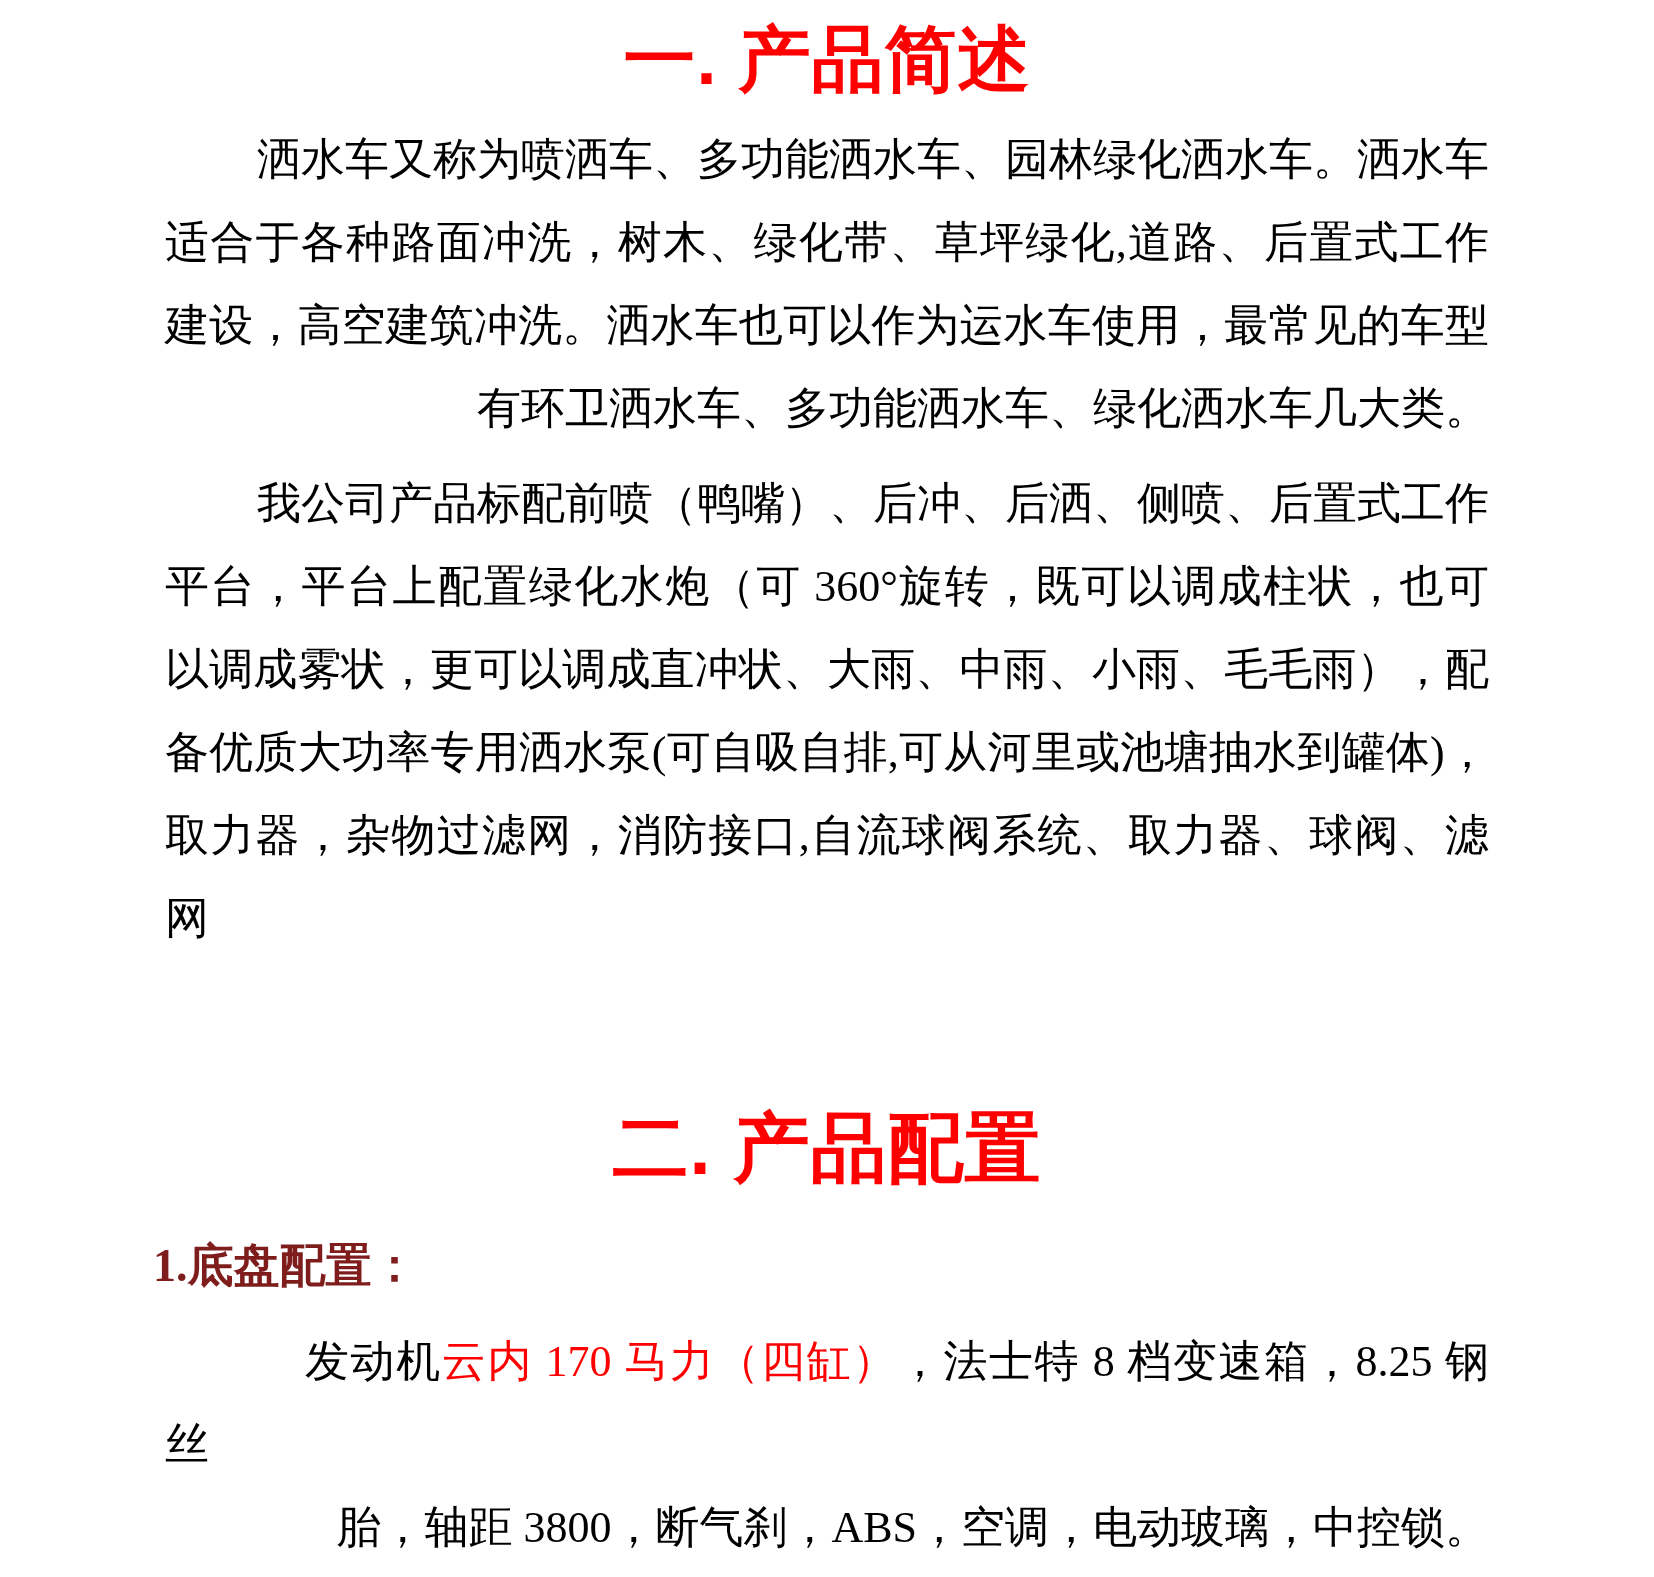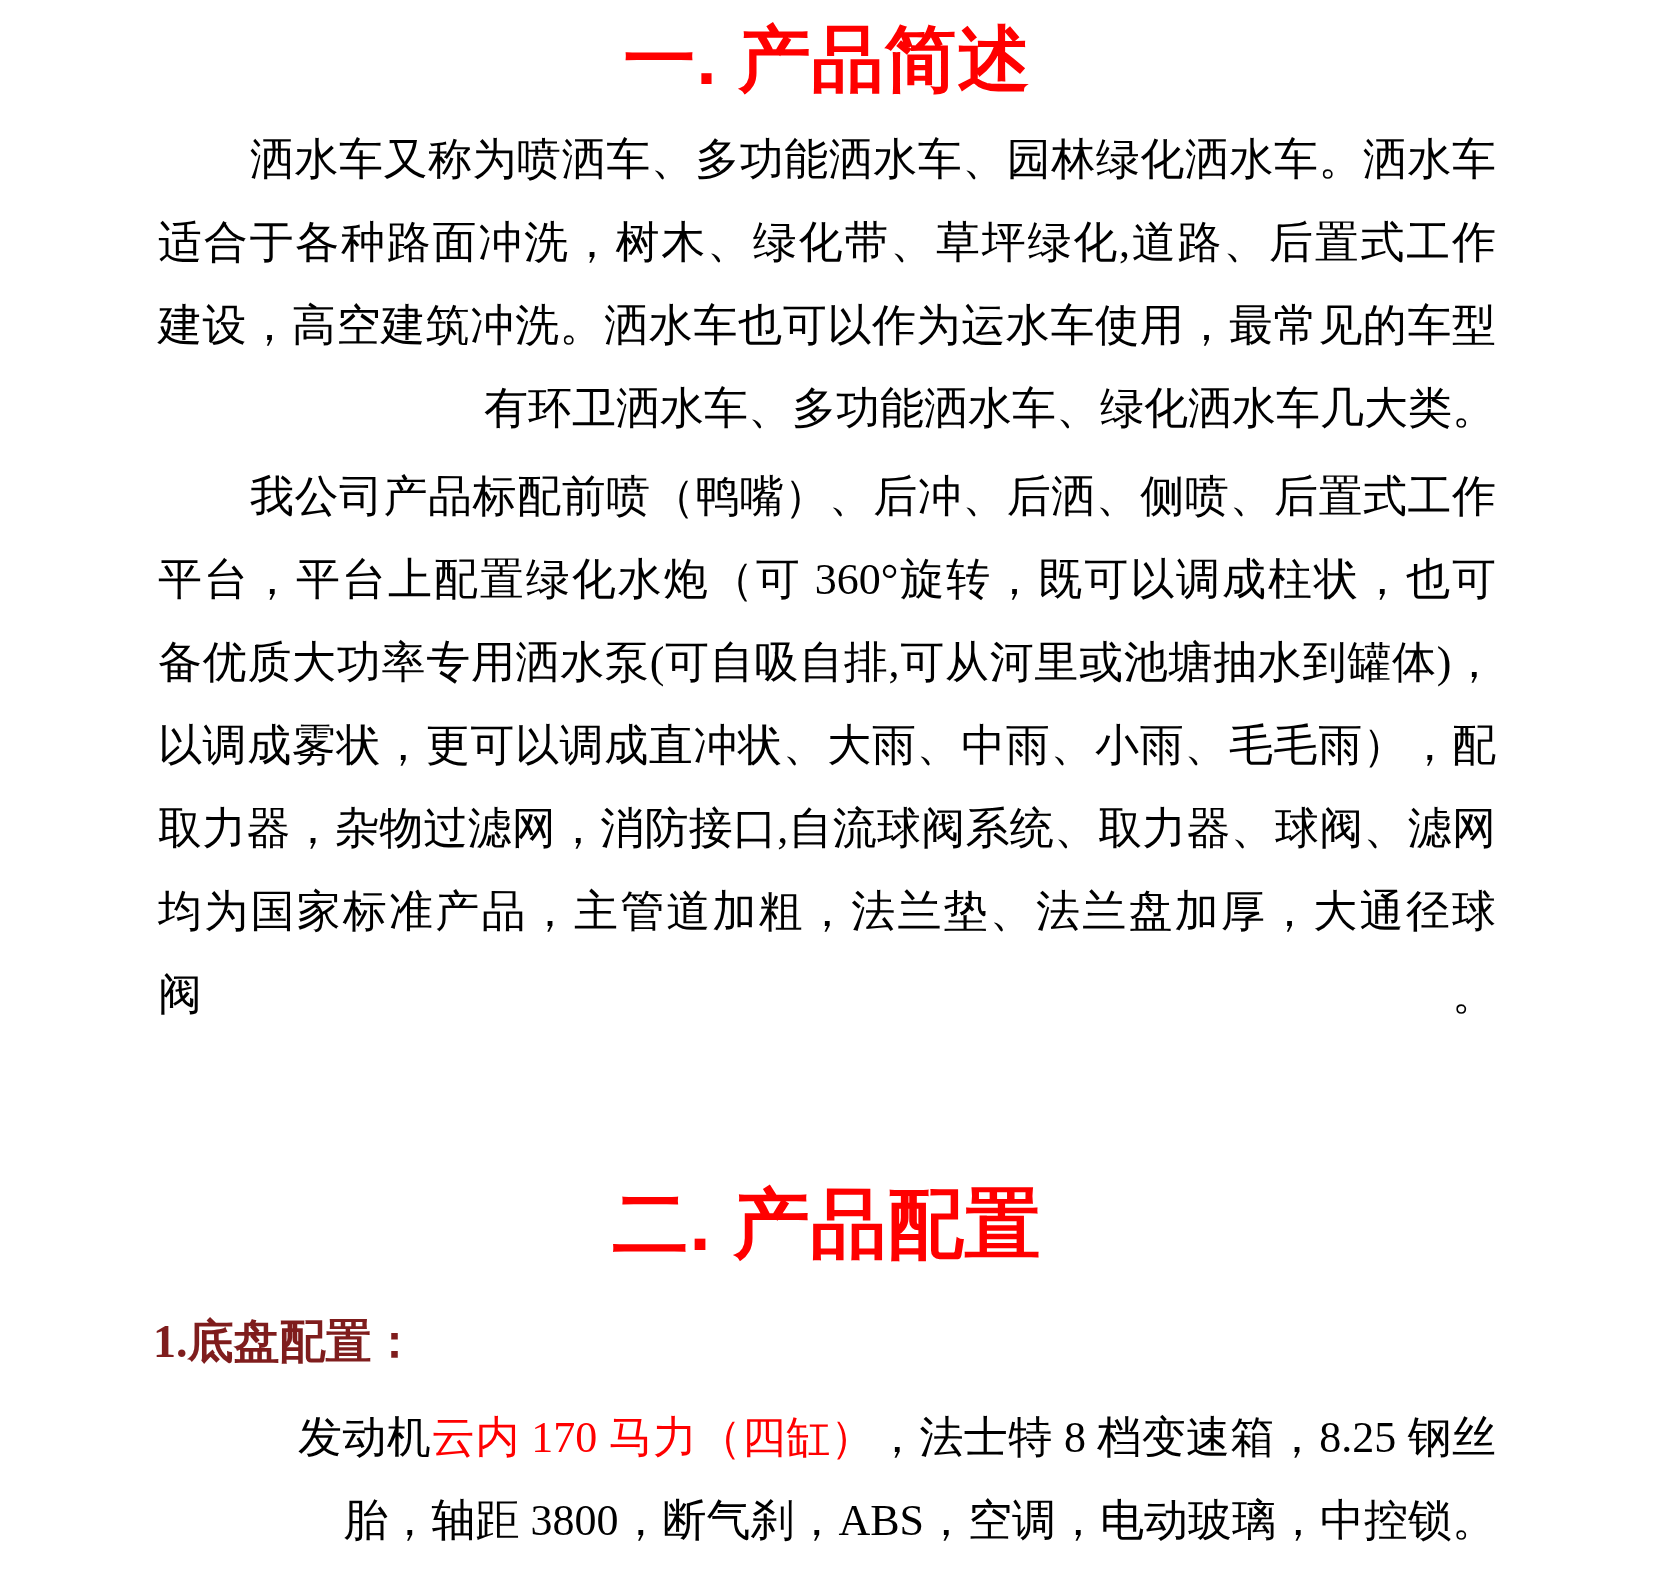--- a/index.html
+++ b/index.html
@@ -31,21 +31,21 @@
     font-size: 72px;
     line-height: 90px;
     text-align: center;
   }
   .sec-title-2 {
     font-size: 76px;
     line-height: 96px;
     margin-top: 140px;
   }
   .para {
-    margin: 5px;
+    margin: 12px;
   }
   .para-intro { margin-top: 14px; }
   .para-chassis { margin-top: 26px; }
   .doc-line {
     font-size: 44px;
     line-height: 83px;
     white-space: pre-wrap;
     text-align: right;
   }
   .jline {
@@ -76,24 +76,23 @@
   <div class="para para-intro">
     <div class="doc-line jline indent2">洒水车又称为喷洒车、多功能洒水车、园林绿化洒水车。洒水车</div>
     <div class="doc-line jline">适合于各种路面冲洗，树木、绿化带、草坪绿化,道路、后置式工作</div>
     <div class="doc-line jline">建设，高空建筑冲洗。洒水车也可以作为运水车使用，最常见的车型</div>
     <div class="doc-line">有环卫洒水车、多功能洒水车、绿化洒水车几大类。</div>
   </div>
 
   <div class="para">
     <div class="doc-line jline indent2">我公司产品标配前喷（鸭嘴）、后冲、后洒、侧喷、后置式工作</div>
     <div class="doc-line jline">平台，平台上配置绿化水炮（可 360°旋转，既可以调成柱状，也可</div>
+    <div class="doc-line jline">以调成雾状，更可以调成直冲状、大雨、中雨、小雨、毛毛雨），配</div>
     <div class="doc-line jline">备优质大功率专用洒水泵(可自吸自排,可从河里或池塘抽水到罐体)，</div>
-    <div class="doc-line jline">以调成雾状，更可以调成直冲状、大雨、中雨、小雨、毛毛雨），配</div>
     <div class="doc-line jline">取力器，杂物过滤网，消防接口,自流球阀系统、取力器、球阀、滤网</div>
-    <div class="doc-line jline">均为国家标准产品，主管道加粗，法兰垫、法兰盘加厚，大通径球阀。</div>
   </div>
 
   <h1 class="sec-title sec-title-2">二. 产品配置</h1>
 
   <h2 class="subheading">1.底盘配置：</h2>
 
   <div class="para para-chassis">
     <div class="doc-line jline indent3"><span>发动机</span><span class="red-text">云内 170 马力（四缸）</span><span>，法士特 8 档变速箱，8.25 钢丝</span></div>
     <div class="doc-line">胎，轴距 3800，断气刹，ABS，空调，电动玻璃，中控锁。</div>
   </div>

